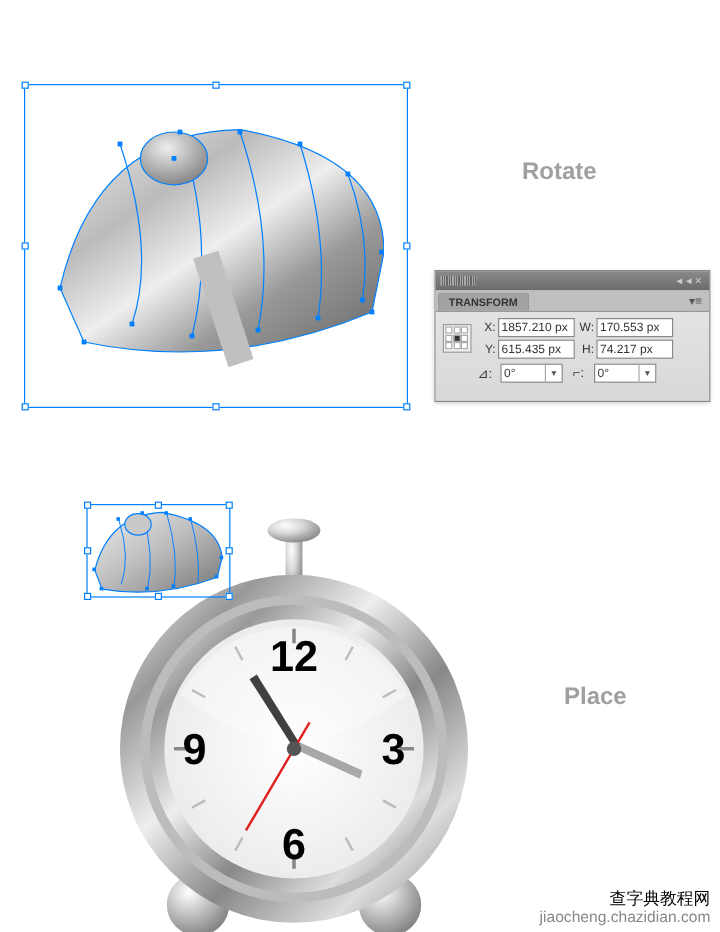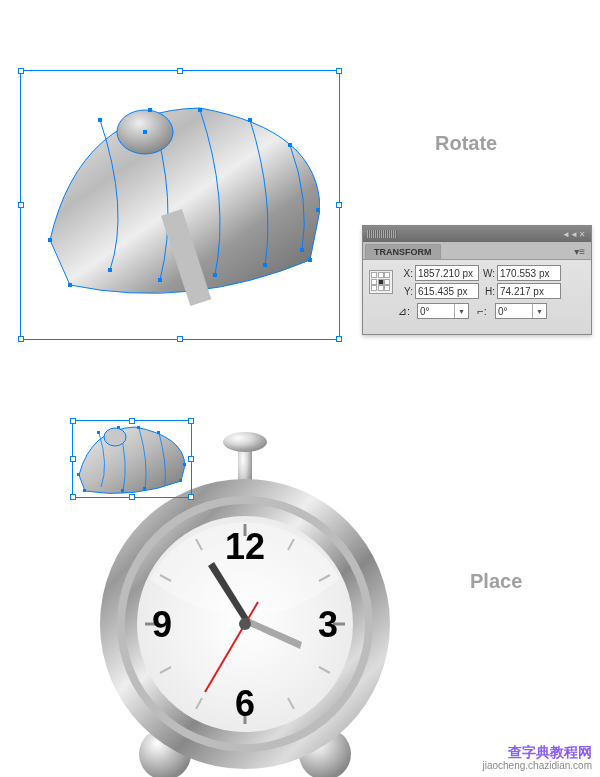--- a/index.html
+++ b/index.html
@@ -43,22 +43,22 @@
     .angle-input .dd { width: 14px; height: 14px; border-left: 1px solid #aaa; display: flex; align-items: center; justify-content: center; font-size: 7px; color: #555; cursor: pointer; }
     .angle-icon { width: 14px; font-size: 11px; display: inline-block; text-align: center; }
     
     
     .clock-section { position: absolute; top: 424px; left: 80px; width: 330px; height: 360px; }
     .clock-svg { width: 100%; height: 100%; }
     
     .bell-mini-box { position: absolute; top: 420px; left: 72px; width: 120px; height: 78px; border: 1px solid #0080ff; }
     
     .watermark { position: absolute; bottom: 6px; right: 8px; font-size: 12px; color: #555; text-align: right; line-height: 1.1; }
-    .watermark .big { color: #8b5cf6; font-weight: bold; font-size: 14px; }
-    .watermark .sm { font-size: 10px; color: #888; }
+    .watermark .big { color: #000000; font-weight: normal; font-size: 14px; }
+    .watermark .sm { font-size: 13px; color: #888; }
   </style>
 </head>
 <body>
 
 <div class="top-section">
   <div class="bell-shape">
     <svg viewBox="0 0 280 220" width="280" height="220">
       <defs>
         <linearGradient id="bellg" x1="0" y1="0" x2="1" y2="1">
           <stop offset="0" stop-color="#f0f0f0"></stop>

